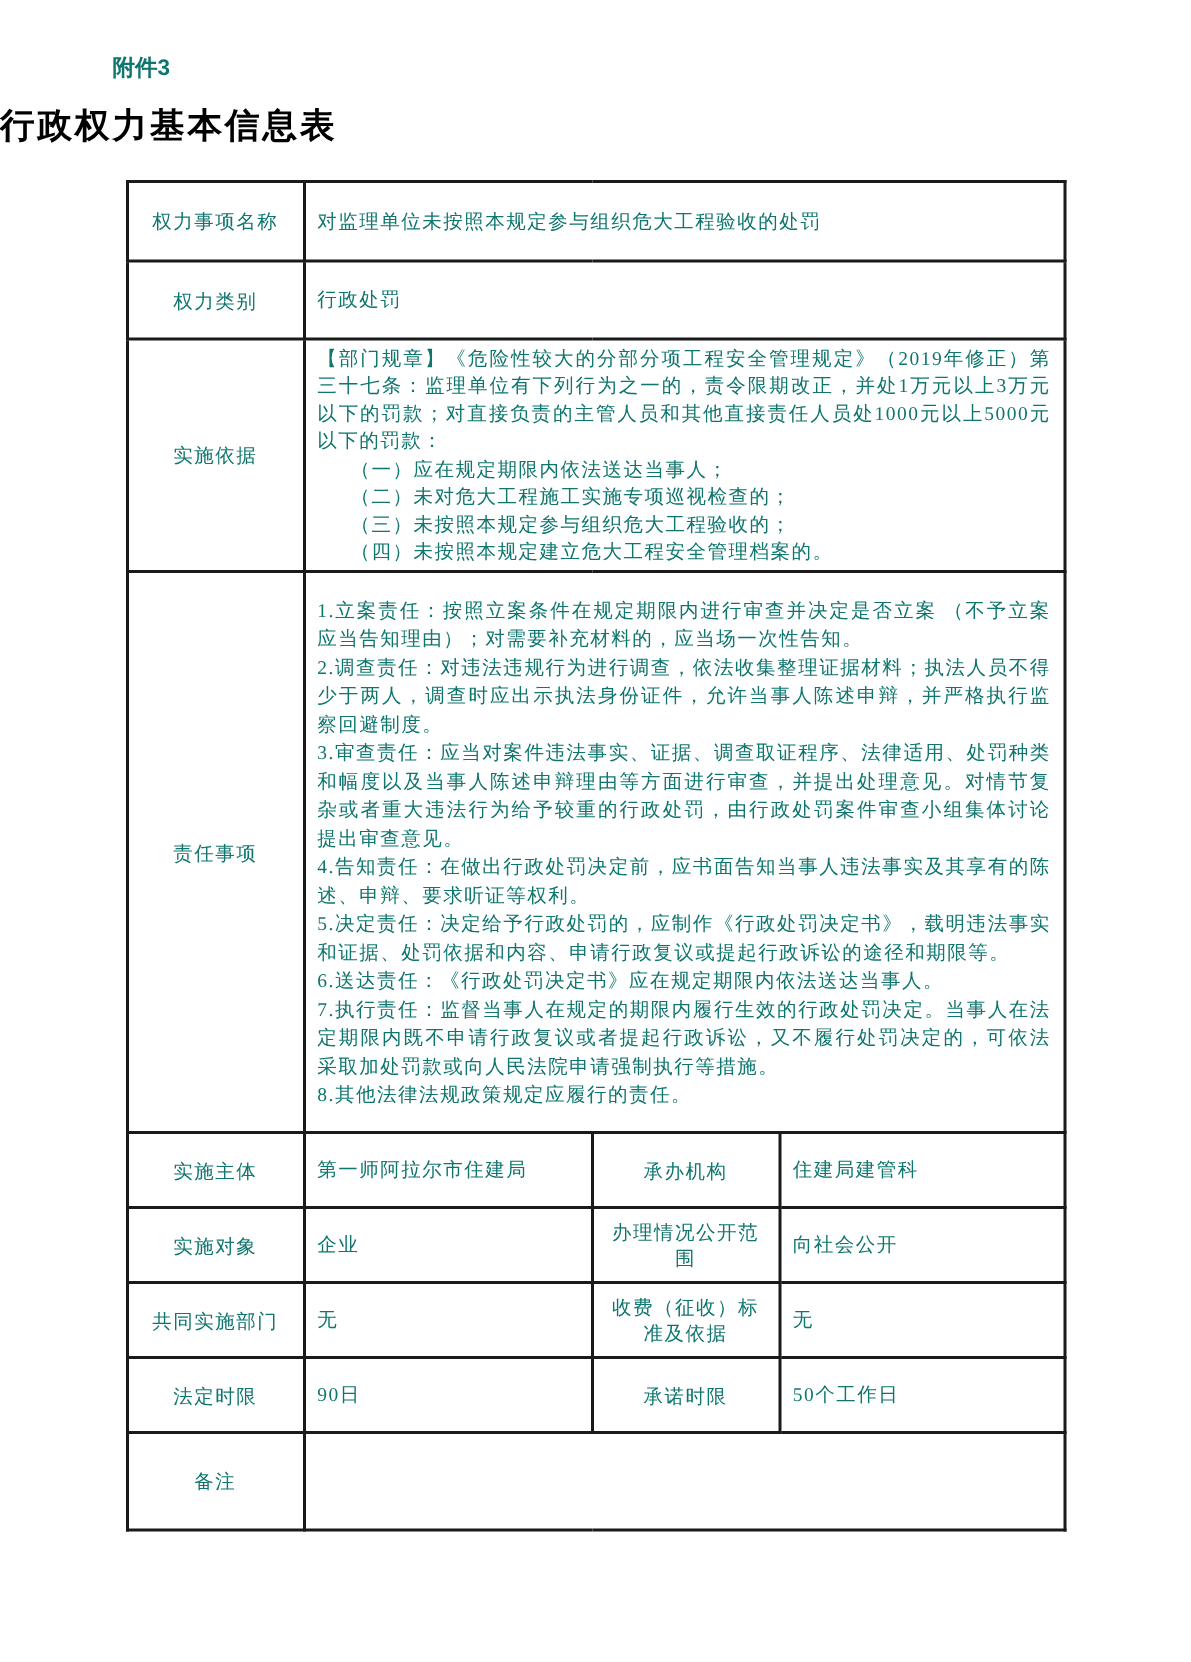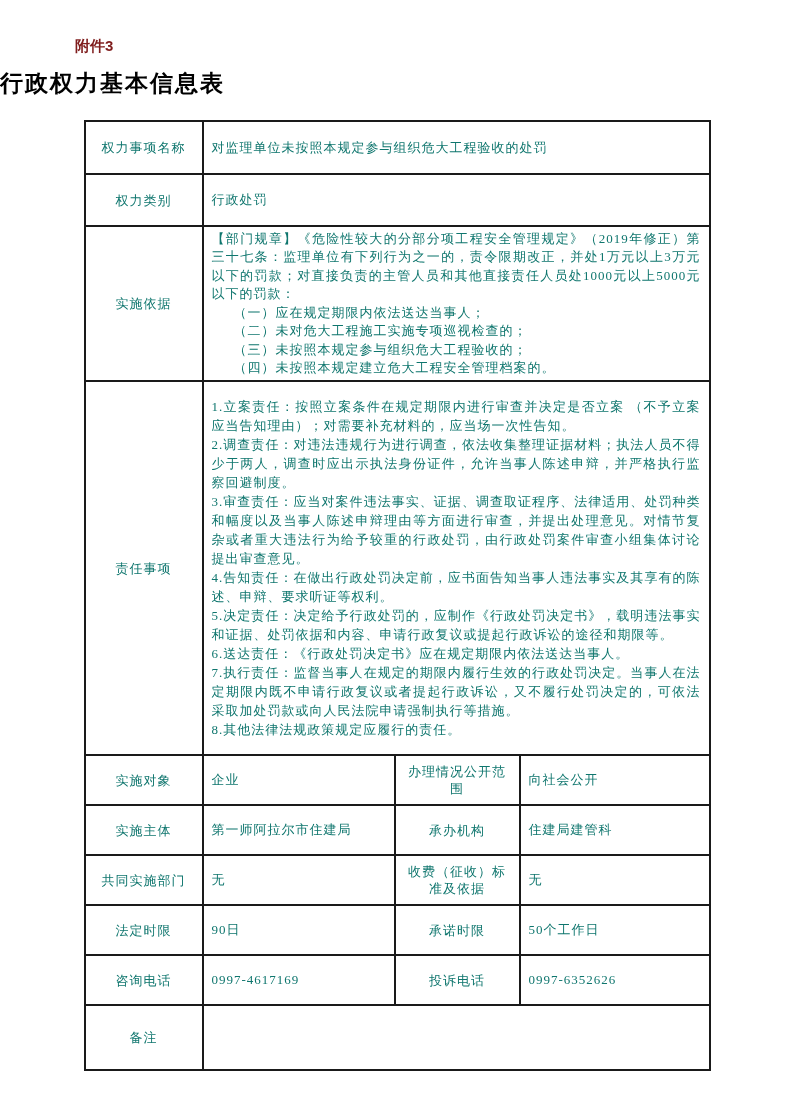--- a/index.html
+++ b/index.html
@@ -14,21 +14,21 @@
     color: #1a1a1a;
     box-sizing: border-box;
     padding-top: 36px;
   }
   .attachment {
     margin-left: 75px;
     font-size: 15px;
     font-weight: bold;
     line-height: 20px;
     font-family: "Liberation Sans", "DejaVu Sans", sans-serif;
-    color: #7f1d1d;
+    color: #0f766e;
   }
   .doc-title {
     text-align: left;
     font-size: 23px;
     font-weight: bold;
     letter-spacing: 2px;
     margin-top: 14px;
     line-height: 28px;
     color: #000;
   }
@@ -122,52 +122,46 @@
             <div class="duty-item">4.告知责任：在做出行政处罚决定前，应书面告知当事人违法事实及其享有的陈述、申辩、要求听证等权利。</div>
             <div class="duty-item">5.决定责任：决定给予行政处罚的，应制作《行政处罚决定书》，载明违法事实和证据、处罚依据和内容、申请行政复议或提起行政诉讼的途径和期限等。</div>
             <div class="duty-item">6.送达责任：《行政处罚决定书》应在规定期限内依法送达当事人。</div>
             <div class="duty-item">7.执行责任：监督当事人在规定的期限内履行生效的行政处罚决定。当事人在法定期限内既不申请行政复议或者提起行政诉讼，又不履行处罚决定的，可依法采取加处罚款或向人民法院申请强制执行等措施。</div>
             <div class="duty-item">8.其他法律法规政策规定应履行的责任。</div>
           </div>
     </td>
   </tr>
 
   <tr class="rg">
+    <td class="lbl">实施主体</td>
+    <td class="val-center">第一师阿拉尔市住建局</td>
+    <td class="lbl">承办机构</td>
+    <td class="val-center">住建局建管科</td>
+  </tr>
+
+  <tr class="rg">
     <td class="lbl">实施对象</td>
     <td class="val-center">企业</td>
     <td class="lbl">办理情况公开范围</td>
     <td class="val-center">向社会公开</td>
-  </tr>
-
-  <tr class="rg">
-    <td class="lbl">实施主体</td>
-    <td class="val-center">第一师阿拉尔市住建局</td>
-    <td class="lbl">承办机构</td>
-    <td class="val-center">住建局建管科</td>
   </tr>
 
   <tr class="rg">
     <td class="lbl">共同实施部门</td>
     <td class="val-center">无</td>
     <td class="lbl">收费（征收）标准及依据</td>
     <td class="val-center">无</td>
   </tr>
 
   <tr class="rg">
     <td class="lbl">法定时限</td>
     <td class="val-center">90日</td>
     <td class="lbl">承诺时限</td>
     <td class="val-center">50个工作日</td>
   </tr>
 
-  <tr class="rg">
-    <td class="lbl">咨询电话</td>
-    <td class="val-center">0997-4617169</td>
-    <td class="lbl">投诉电话</td>
-    <td class="val-center">0997-6352626</td>
-  </tr>
 
   <tr class="r10">
     <td class="lbl">备注</td>
     <td class="val-center" colspan="3"></td>
   </tr>
 </tbody>
   </table>
 
 </body></html>

